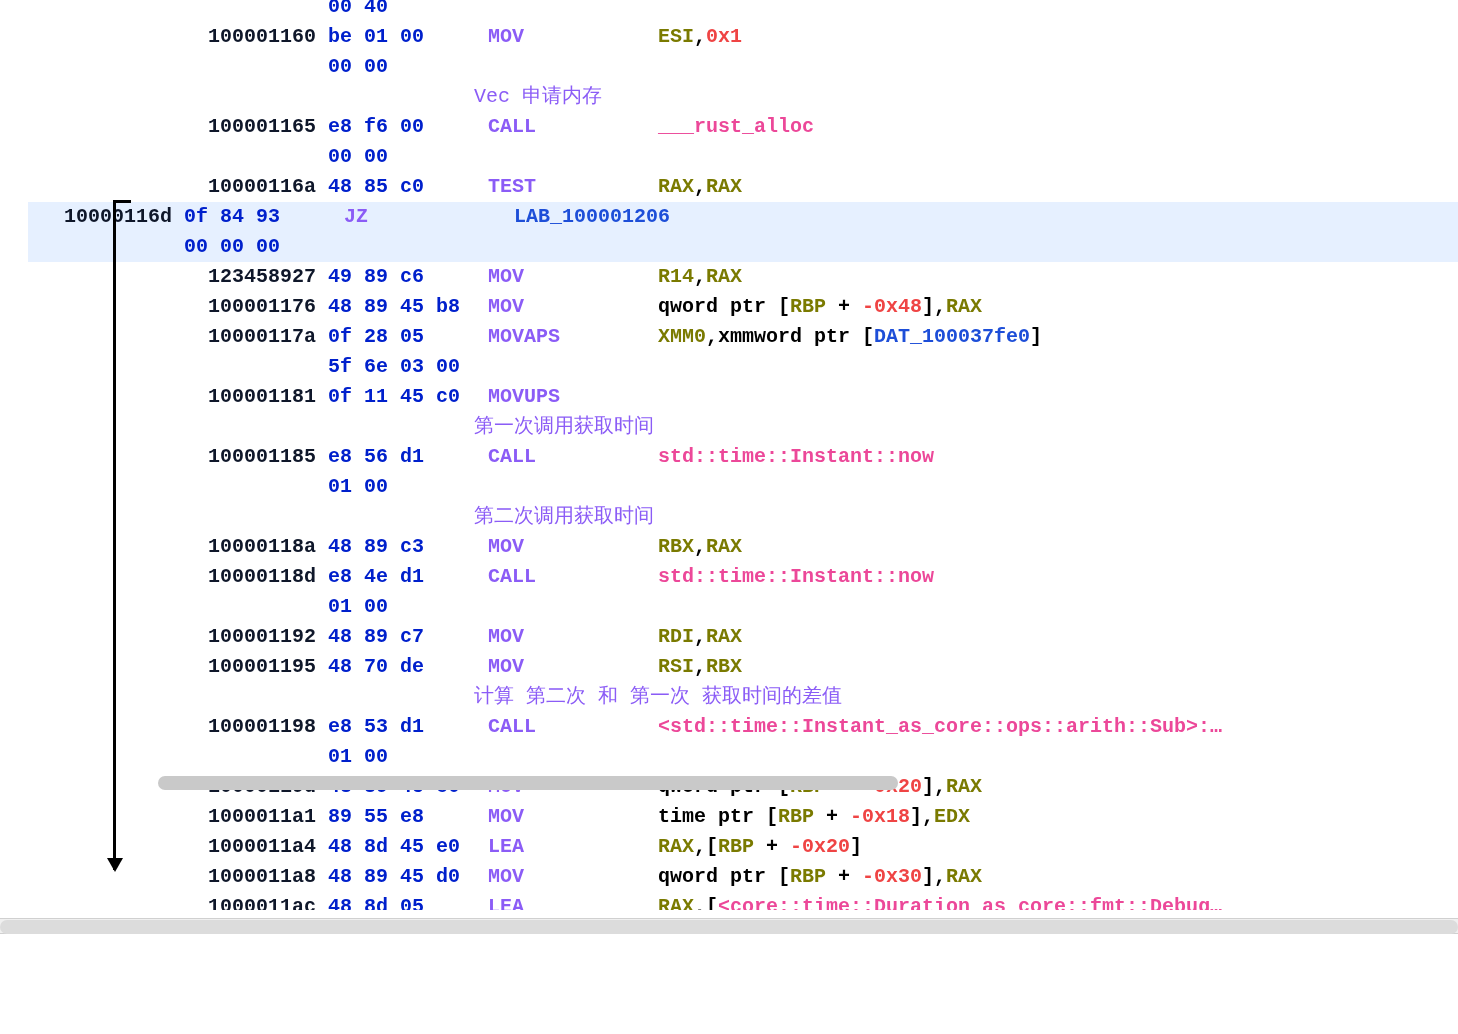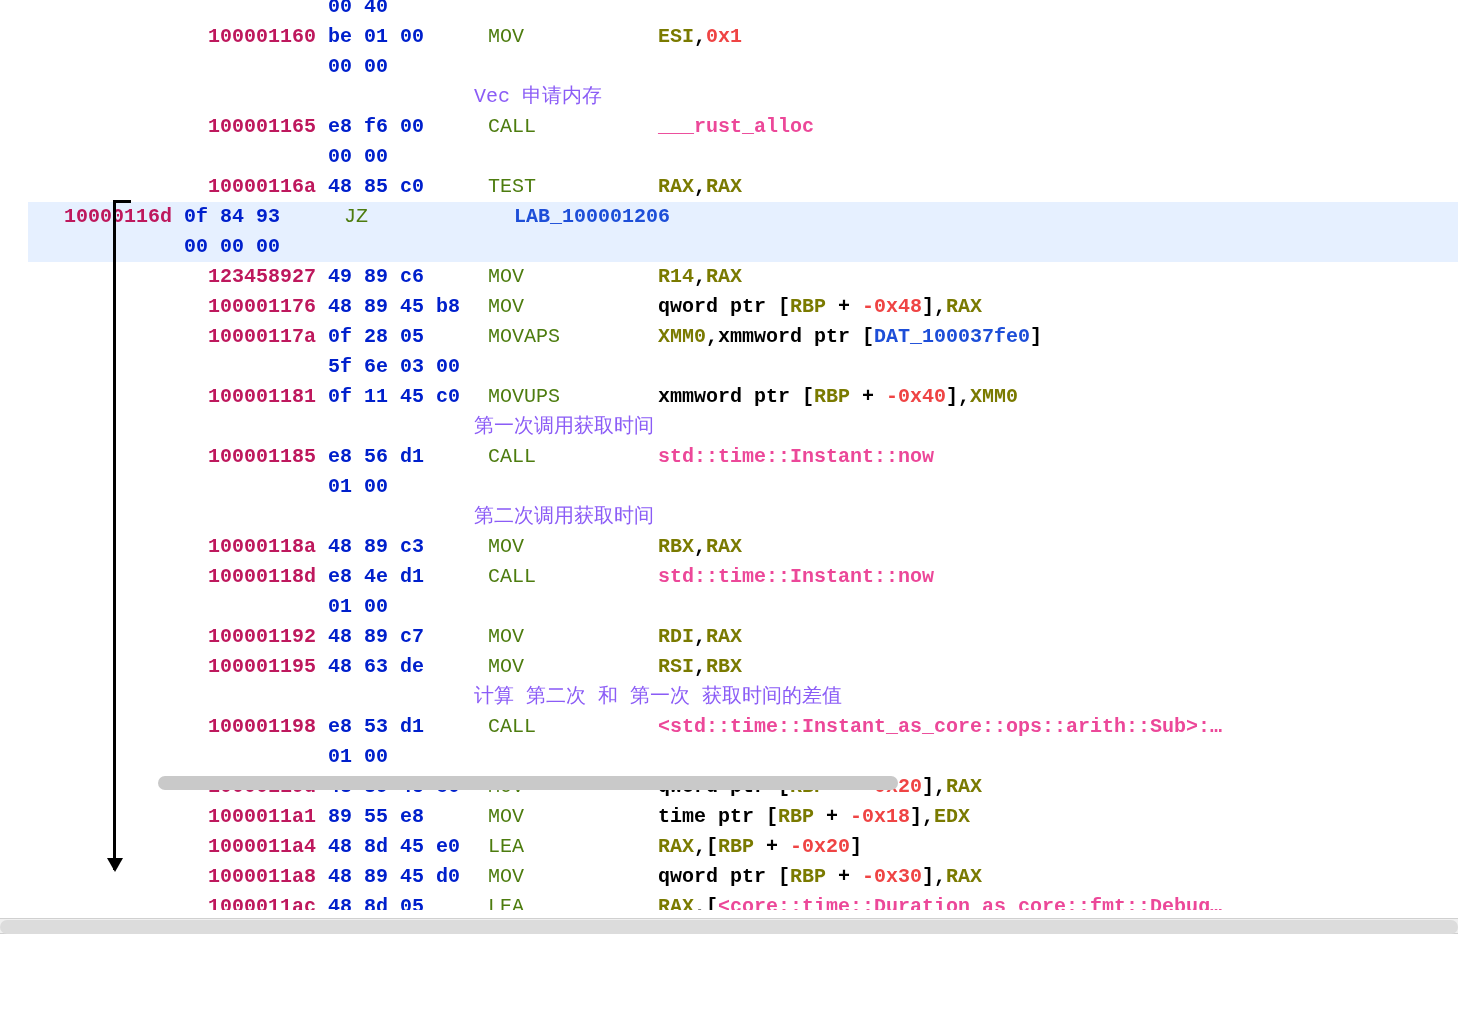--- a/index.html
+++ b/index.html
@@ -33,34 +33,34 @@
     align-items: baseline;
     height: 30px;
     line-height: 30px;
     white-space: pre;
     padding-left: 180px;
   }
   .row.highlight { background: #e6f0ff; padding-left: 36px; }
   .addr {
     display: inline-block;
     width: 120px;
-    color: #be185d;
+    color: #0f172a;
     font-weight: 600;
   }
   .bytes {
     display: inline-block;
     width: 160px;
     color: #0020cc;
     font-weight: 600;
   }
   .mnemonic {
     display: inline-block;
     width: 170px;
-    color: #4d7c0f;
-    font-weight: 400;
+    color: #8b5cf6;
+    font-weight: 700;
   }
   .operands { display: inline-block; font-weight: 600; }
   .reg    { color: #7a7a00; }
   .num    { color: #ef4444; }
   .punct  { color: #000; }
   .call-t { color: #ec4899; }
   .label  { color: #1d4ed8; }
   .xref   { color: #a0a0a0; font-weight: 400; position: absolute; right: 0; }
   .comment-row {
     height: 30px; line-height: 30px;
@@ -161,30 +161,30 @@
       <div class="comment-row"><span>Vec 申请内存</span></div>
       <div class="row"><span class="addr">100001165</span><span class="bytes">e8 f6 00</span><span class="mnemonic">CALL</span><span class="operands"><span class="call-t">___rust_alloc</span></span><span class="xref">un</span></div>
       <div class="row"><span class="addr"></span><span class="bytes">00 00</span></div>
       <div class="row"><span class="addr">10000116a</span><span class="bytes">48 85 c0</span><span class="mnemonic">TEST</span><span class="operands"><span class="reg">RAX</span><span class="punct">,</span><span class="reg">RAX</span></span></div>
       <div class="row highlight"><span class="addr">10000116d</span><span class="bytes">0f 84 93</span><span class="mnemonic">JZ</span><span class="operands"><span class="label">LAB_100001206</span></span></div>
       <div class="row highlight"><span class="addr"></span><span class="bytes">00 00 00</span></div>
       <div class="row"><span class="addr">123458927</span><span class="bytes">49 89 c6</span><span class="mnemonic">MOV</span><span class="operands"><span class="reg">R14</span><span class="punct">,</span><span class="reg">RAX</span></span></div>
       <div class="row"><span class="addr">100001176</span><span class="bytes">48 89 45 b8</span><span class="mnemonic">MOV</span><span class="operands"><span class="punct">qword ptr [</span><span class="reg">RBP</span><span class="punct"> + </span><span class="num">-0x48</span><span class="punct">],</span><span class="reg">RAX</span></span></div>
       <div class="row"><span class="addr">10000117a</span><span class="bytes">0f 28 05</span><span class="mnemonic">MOVAPS</span><span class="operands"><span class="reg">XMM0</span><span class="punct">,xmmword ptr [</span><span class="label">DAT_100037fe0</span><span class="punct">]</span></span></div>
       <div class="row"><span class="addr"></span><span class="bytes">5f 6e 03 00</span></div>
-      <div class="row"><span class="addr">100001181</span><span class="bytes">0f 11 45 c0</span><span class="mnemonic">MOVUPS</span><span class="operands"><span class="punct">xmmword ptr [</span><span class="reg">RBP</span><span class="punct"> + </span><span class="num">-0x40</span><span class="punct">],</span><span class="reg">XMM0</span></span></div>
+      <div class="row"><span class="addr">100001181</span><span class="bytes">0f 11 45 c0</span><span class="mnemonic">MOVUPS</span></div>
       <div class="comment-row"><span>第一次调用获取时间</span></div>
       <div class="row"><span class="addr">100001185</span><span class="bytes">e8 56 d1</span><span class="mnemonic">CALL</span><span class="operands"><span class="call-t">std::time::Instant::now</span></span><span class="xref">un</span></div>
       <div class="row"><span class="addr"></span><span class="bytes">01 00</span></div>
       <div class="comment-row"><span>第二次调用获取时间</span></div>
       <div class="row"><span class="addr">10000118a</span><span class="bytes">48 89 c3</span><span class="mnemonic">MOV</span><span class="operands"><span class="reg">RBX</span><span class="punct">,</span><span class="reg">RAX</span></span></div>
       <div class="row"><span class="addr">10000118d</span><span class="bytes">e8 4e d1</span><span class="mnemonic">CALL</span><span class="operands"><span class="call-t">std::time::Instant::now</span></span><span class="xref">un</span></div>
       <div class="row"><span class="addr"></span><span class="bytes">01 00</span></div>
       <div class="row"><span class="addr">100001192</span><span class="bytes">48 89 c7</span><span class="mnemonic">MOV</span><span class="operands"><span class="reg">RDI</span><span class="punct">,</span><span class="reg">RAX</span></span></div>
-      <div class="row"><span class="addr">100001195</span><span class="bytes">48 63 de</span><span class="mnemonic">MOV</span><span class="operands"><span class="reg">RSI</span><span class="punct">,</span><span class="reg">RBX</span></span></div>
+      <div class="row"><span class="addr">100001195</span><span class="bytes">48 70 de</span><span class="mnemonic">MOV</span><span class="operands"><span class="reg">RSI</span><span class="punct">,</span><span class="reg">RBX</span></span></div>
       <div class="comment-row"><span>计算 第二次 和 第一次 获取时间的差值</span></div>
       <div class="row"><span class="addr">100001198</span><span class="bytes">e8 53 d1</span><span class="mnemonic">CALL</span><span class="operands"><span class="call-t">&lt;std::time::Instant_as_core::ops::arith::Sub&gt;:…</span></span><span class="xref">ul</span></div>
       <div class="row"><span class="addr"></span><span class="bytes">01 00</span></div>
       <div class="row"><span class="addr">10000119d</span><span class="bytes">48 89 45 e0</span><span class="mnemonic">MOV</span><span class="operands"><span class="punct">qword ptr [</span><span class="reg">RBP</span><span class="punct"> + </span><span class="num">-0x20</span><span class="punct">],</span><span class="reg">RAX</span></span></div>
       <div class="row"><span class="addr">1000011a1</span><span class="bytes">89 55 e8</span><span class="mnemonic">MOV</span><span class="operands"><span class="punct">time ptr [</span><span class="reg">RBP</span><span class="punct"> + </span><span class="num">-0x18</span><span class="punct">],</span><span class="reg">EDX</span></span></div>
       <div class="row"><span class="addr">1000011a4</span><span class="bytes">48 8d 45 e0</span><span class="mnemonic">LEA</span><span class="operands"><span class="reg">RAX</span><span class="punct">,[</span><span class="reg">RBP</span><span class="punct"> + </span><span class="num">-0x20</span><span class="punct">]</span></span></div>
       <div class="row"><span class="addr">1000011a8</span><span class="bytes">48 89 45 d0</span><span class="mnemonic">MOV</span><span class="operands"><span class="punct">qword ptr [</span><span class="reg">RBP</span><span class="punct"> + </span><span class="num">-0x30</span><span class="punct">],</span><span class="reg">RAX</span></span></div>
       <div class="row"><span class="addr">1000011ac</span><span class="bytes">48 8d 05</span><span class="mnemonic">LEA</span><span class="operands"><span class="reg">RAX</span><span class="punct">,[</span><span class="call-t">&lt;core::time::Duration as core::fmt::Debug…</span></span></div>
     </div>
 

